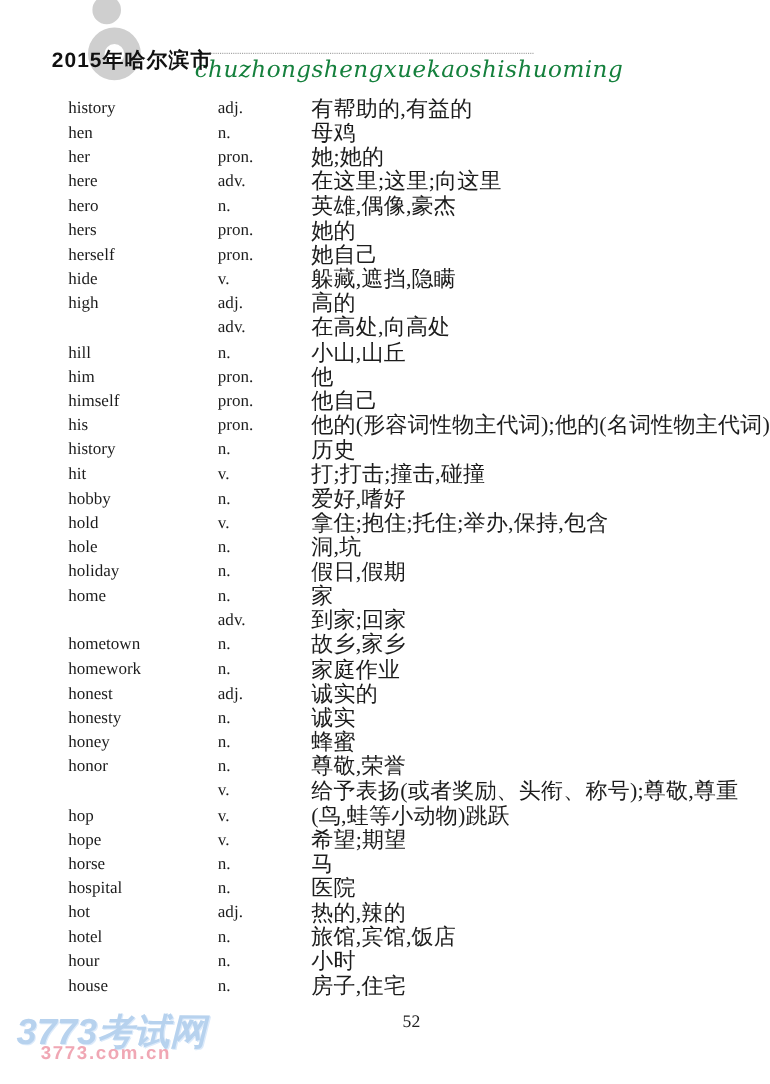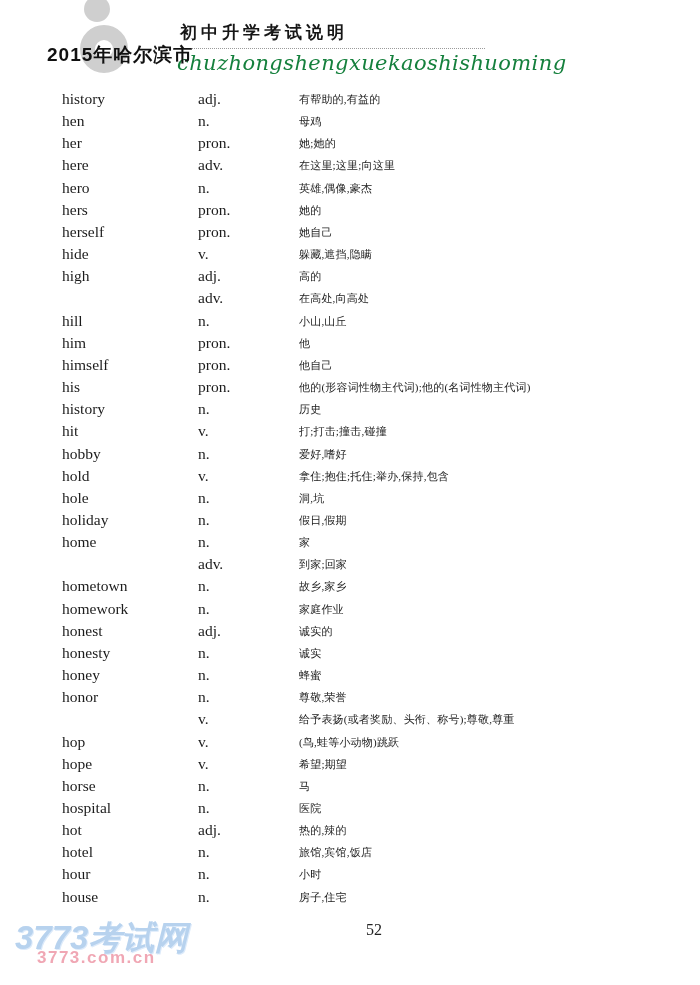--- a/index.html
+++ b/index.html
@@ -54,21 +54,21 @@
   }
   .vocab-row {
     display: grid;
     grid-template-columns: 136px 85px 1fr;
     height: 22.17px; line-height: 22.17px;
     font-size: 15.5px; color: #1c1c1c;
     white-space: nowrap;
   }
   .word-cell   { font-family: "Liberation Serif", serif; }
   .pos-cell    { font-family: "Liberation Serif", serif; }
-  .def-cell    { font-size: 11px; letter-spacing: 0.2px; margin-left: 16px; }
+  .def-cell    { font-size: 20px; letter-spacing: 0.2px; }
   
   .page-number {
     position: absolute; left: 0; top: 921px; width: 700px;
     text-align: center; font-size: 16px; color: #222; margin-left: 24px;
   }
   .watermark-name {
     position: absolute; left: 15px; top: 916px;
     font-family: "Liberation Sans", "DejaVu Sans", sans-serif;
     font-weight: bold; font-style: italic; font-size: 33px;
     color: #b7d2ee; letter-spacing: 0px; white-space: nowrap;
@@ -88,21 +88,20 @@
 
 <div class="page">
 
   <div class="logo">
     <div class="ring ring-top"></div>
     <div class="ring ring-bottom"></div>
   </div>
 
   <div class="edition">2015年哈尔滨市</div>
 
-  <div class="book-title">初中升学考试说明</div>
 
   <div class="dotted-divider"></div>
 
   <div class="pinyin">chuzhongshengxuekaoshishuoming</div>
 
   <div class="vocab-table" id="vocab-table">
     <div class="vocab-row">
       <span class="word-cell">history</span>
       <span class="pos-cell">adj.</span>
       <span class="def-cell">有帮助的,有益的</span>

